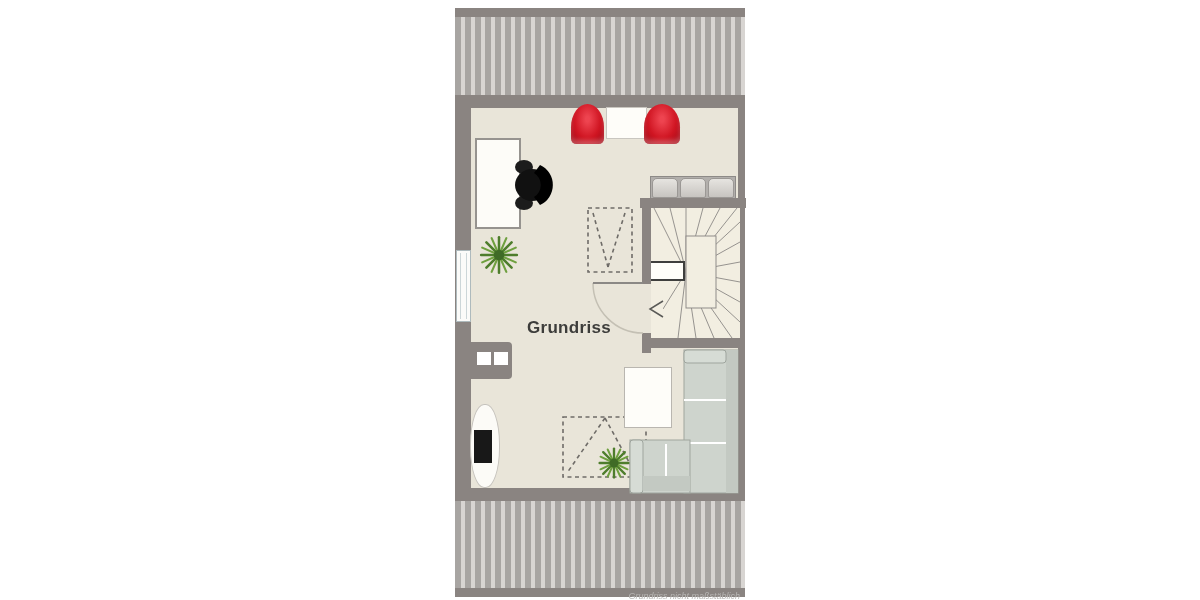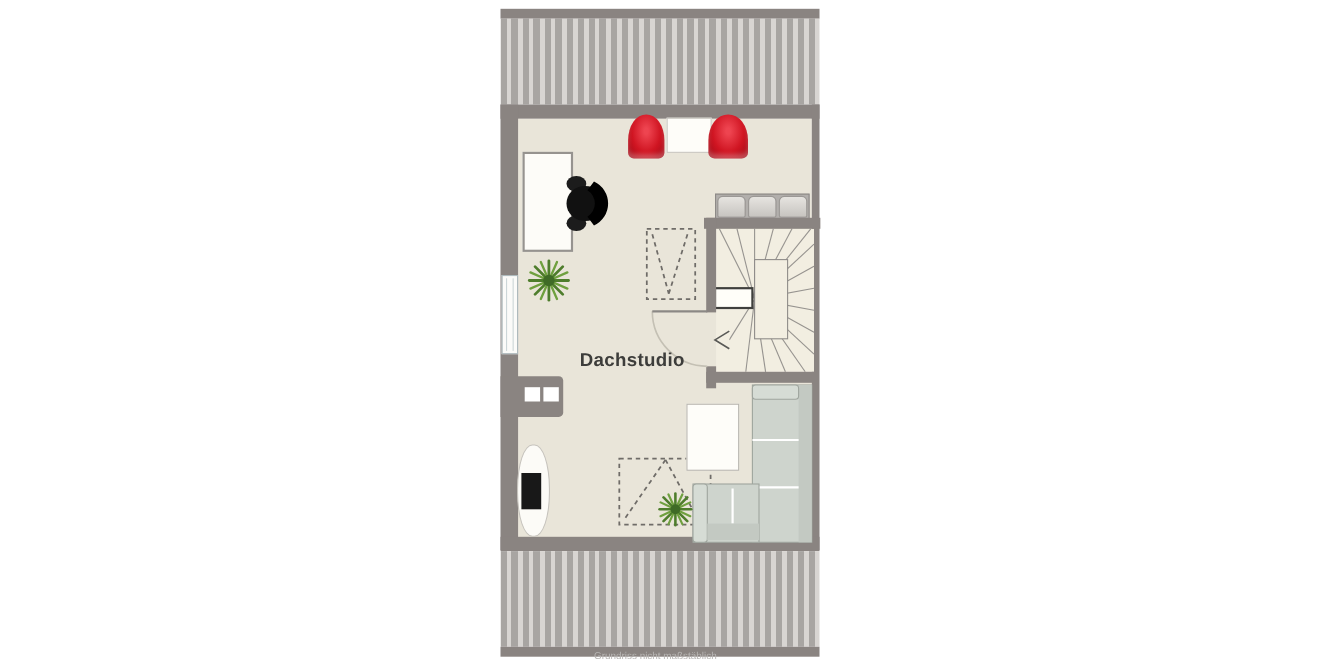--- a/index.html
+++ b/index.html
@@ -180,16 +180,16 @@
       <line x1="20" y1="20" x2="35" y2="27"></line>
         <line x1="20" y1="20" x2="27" y2="35"></line>
       <line x1="20" y1="20" x2="13" y2="35"></line>
         <line x1="20" y1="20" x2="5" y2="27"></line>
       <line x1="20" y1="20" x2="5" y2="13"></line>
         <line x1="20" y1="20" x2="13" y2="5"></line>
     </g>
     <circle cx="20" cy="20" r="5" fill="#3f6b26"></circle>
   </svg>
 
-  <div class="abs label-room" style="left:527px;top:318px;">Dachstudio</div>
-  <div class="abs label-disclaimer" style="left:540px;top:591px;width:200px;">Grundriss nicht maßstäblich</div>
+  <div class="abs label-room" style="left:527px;top:318px;">Grundriss</div>
+  <div class="abs label-disclaimer" style="left:540px;top:591px;width:200px;text-align:right;font-style:italic;">Grundriss nicht maßstäblich</div>
 
 </div>
 
 </body></html>

